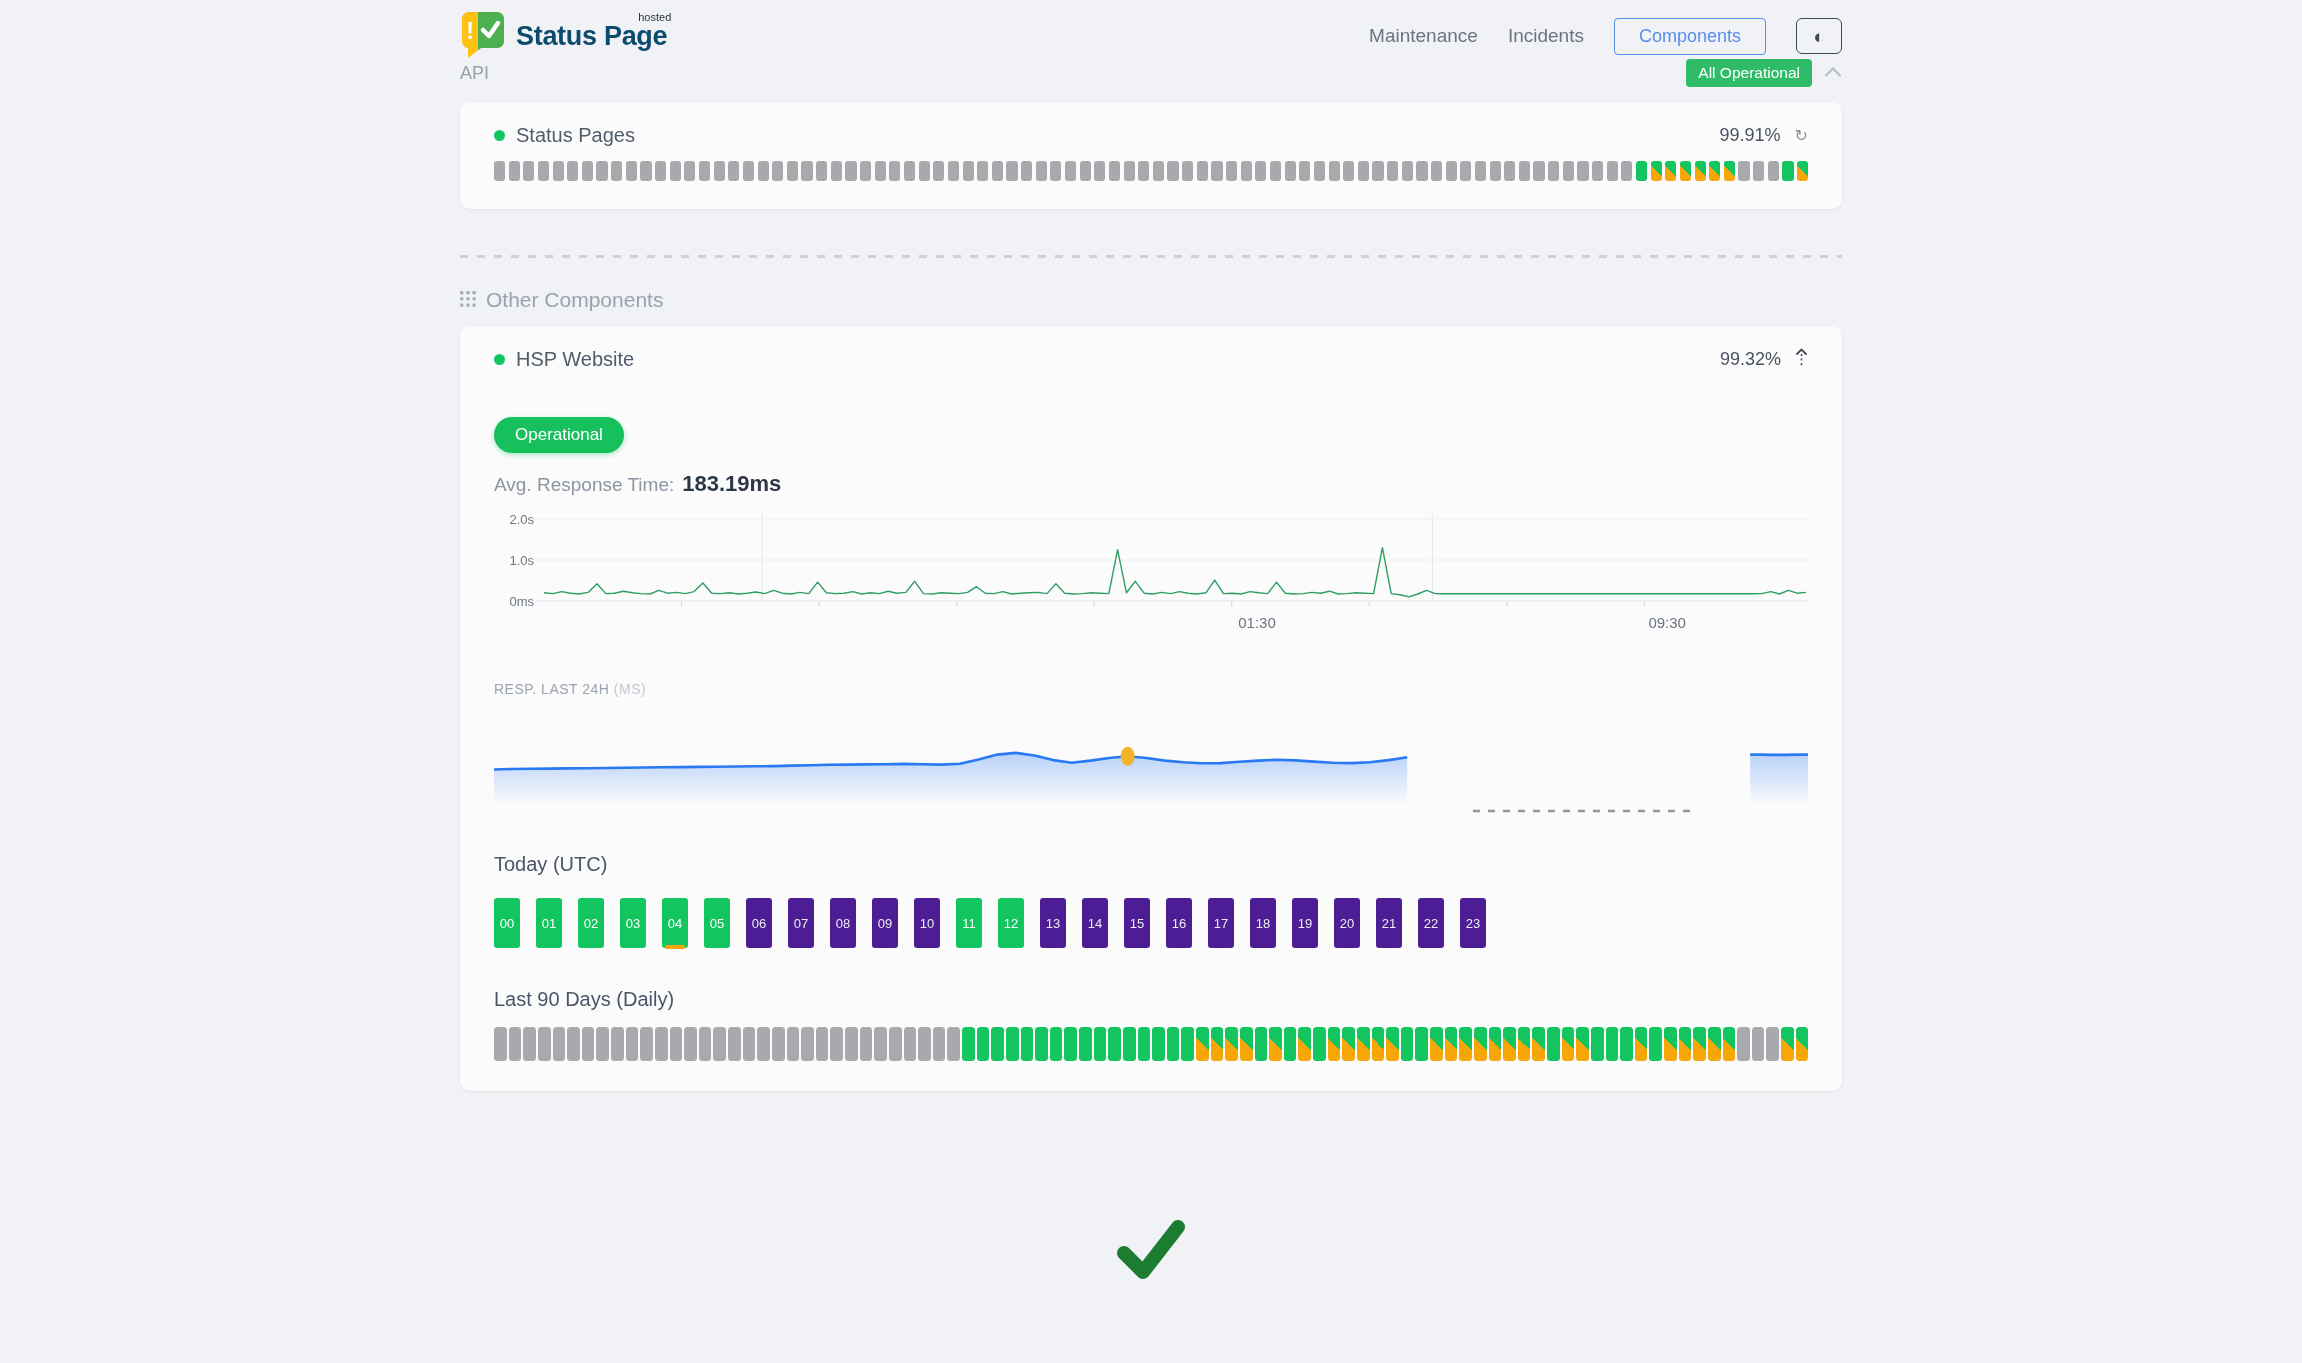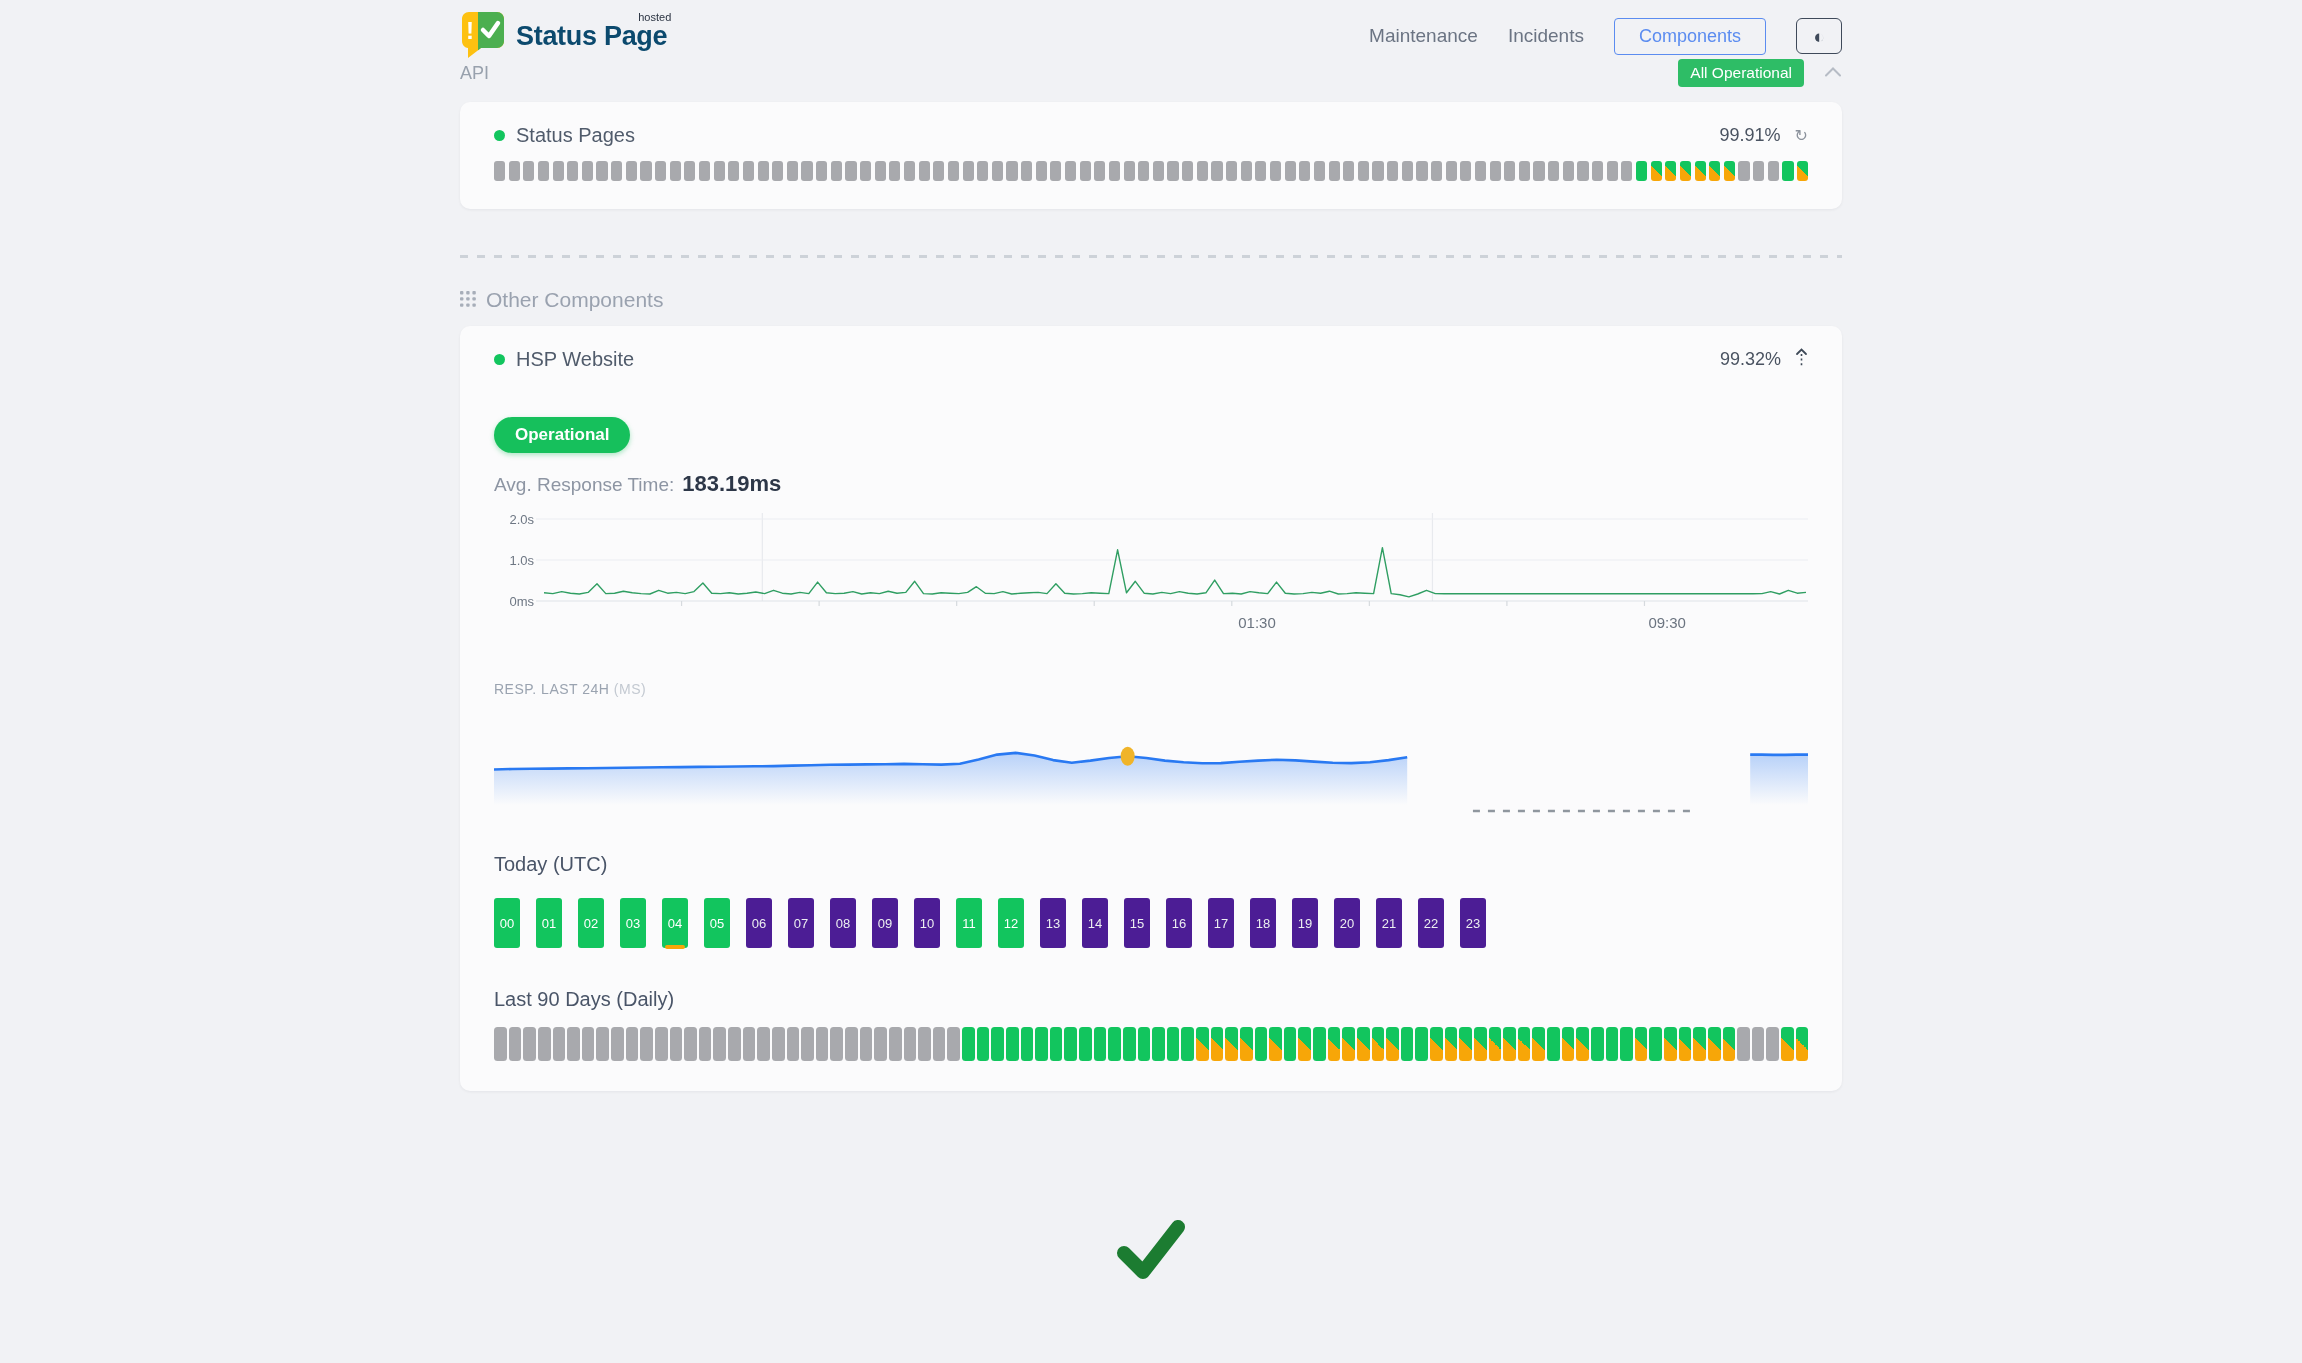--- a/index.html
+++ b/index.html
@@ -17,21 +17,21 @@
   .nav { display:flex; align-items:center; gap:30px; }
   .nav-link { font-size:19px; color:#6b7483; text-decoration:none; cursor:pointer; }
   .subscribe-btn { font-size:18px; color:#5b8cf0; background:transparent; border:1.5px solid #5b8cf0;
     border-radius:4px; padding:7px 24px; cursor:pointer; font-family:inherit; }
   .theme-btn { background:transparent; border:1.5px solid #3f4a5a; border-radius:6px;
     width:46px; height:36px; font-size:19px; color:#3f4a5a; cursor:pointer; line-height:1; }
 
   
   .status-strip { margin-top:2px; display:flex; justify-content:space-between; align-items:center; height:26px; }
   .group-label { font-size:18px; color:#98a1ad; }
-  .strip-right { display:flex; align-items:center; gap:20px; }
+  .strip-right { display:flex; align-items:center; gap:12px; }
   .overall-badge { background:#2ebd66; color:#fff; font-size:15.5px; padding:5px 12px; border-radius:4px; cursor:pointer; }
 
   
   .card { background:#fbfbfc; border-radius:10px; box-shadow:0 1px 3px rgba(16,24,40,.06); padding:22px 34px 28px; }
   .api-card { margin-top:16px; }
   .component-row { display:flex; justify-content:space-between; align-items:center; }
   .comp-left { display:flex; align-items:center; gap:11px; }
   .dot { width:11px; height:11px; border-radius:50%; background:#12c55e; }
   .comp-name { font-size:20px; color:#505b6b; }
   .comp-right { display:flex; align-items:center; gap:14px;text-align:center; }
@@ -44,21 +44,21 @@
   .bar.up { background:#12c55e; }
   .bar.degraded { background:linear-gradient(45deg,#f7a608 50%,#12c55e 50%); }
 
   .dashed-divider { margin:46px 0 0; height:3px;
     background:repeating-linear-gradient(90deg,#cdd2d8 0 8px,transparent 8px 17px); }
 
   .section-heading { margin-top:30px; display:flex; align-items:center; gap:10px;
     font-size:21px; color:#9aa2af; }
 
   .component-card { margin-top:14px; padding-bottom:30px; }
-  .op-badge { display:inline-block; margin-top:46px; background:#16c05c; color:#fff; font-weight:700;
+  .op-badge { display:inline-block; margin-top:46px; background:#16c05c; color:#fff; font-weight:400;
     font-size:17px; padding:8px 21px; border-radius:999px; box-shadow:0 2px 5px rgba(22,192,92,.35); }
   .avg-row { margin-top:18px; font-size:19px; color:#8d95a3; }
   .avg-value { font-size:22px; font-weight:700; color:#2d3748; margin-left:8px; }
   .chart-caption { margin-top:16px; font-size:14px; letter-spacing:.5px; color:#9aa3b0; }
   .chart-caption .unit { color:#c3c9d1; }
   .chart1-wrap { margin-top:8px; }
   .chart2-wrap { margin-top:16px; }
   h3.sub-heading { margin-top:24px; font-size:20px; font-weight:500; color:#4a5568; }
 
   .hour-grid { display:flex; gap:16px; margin-top:22px; }

